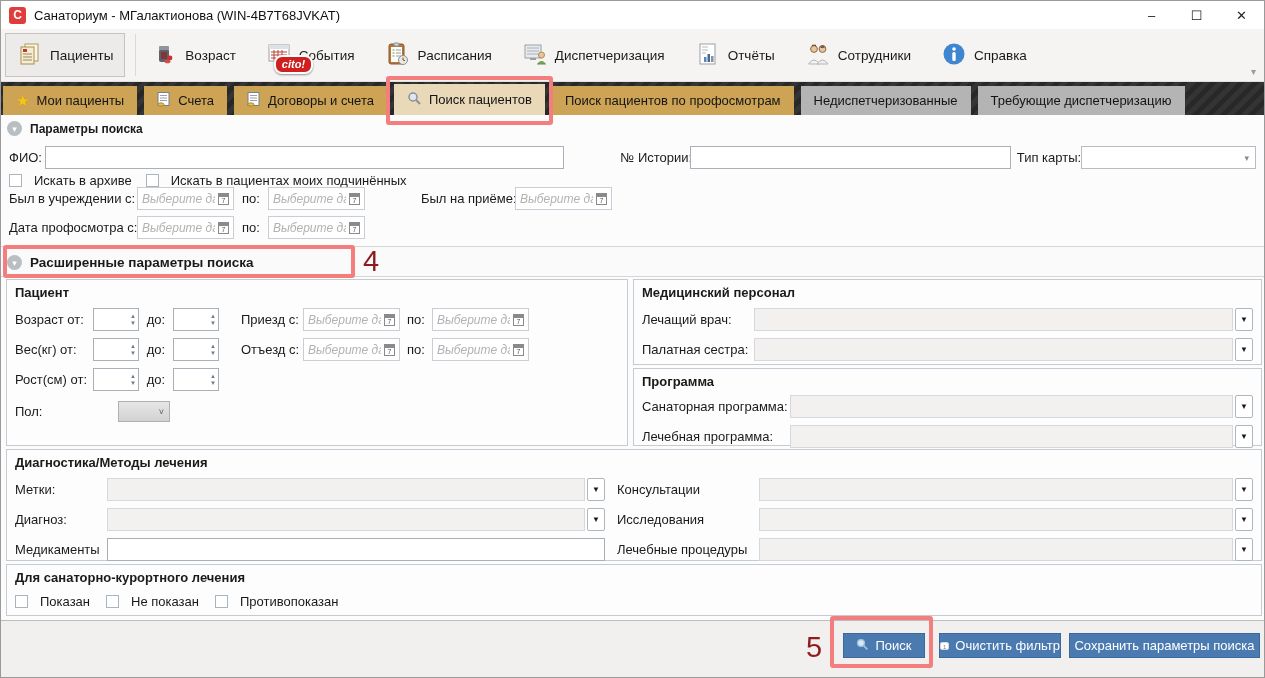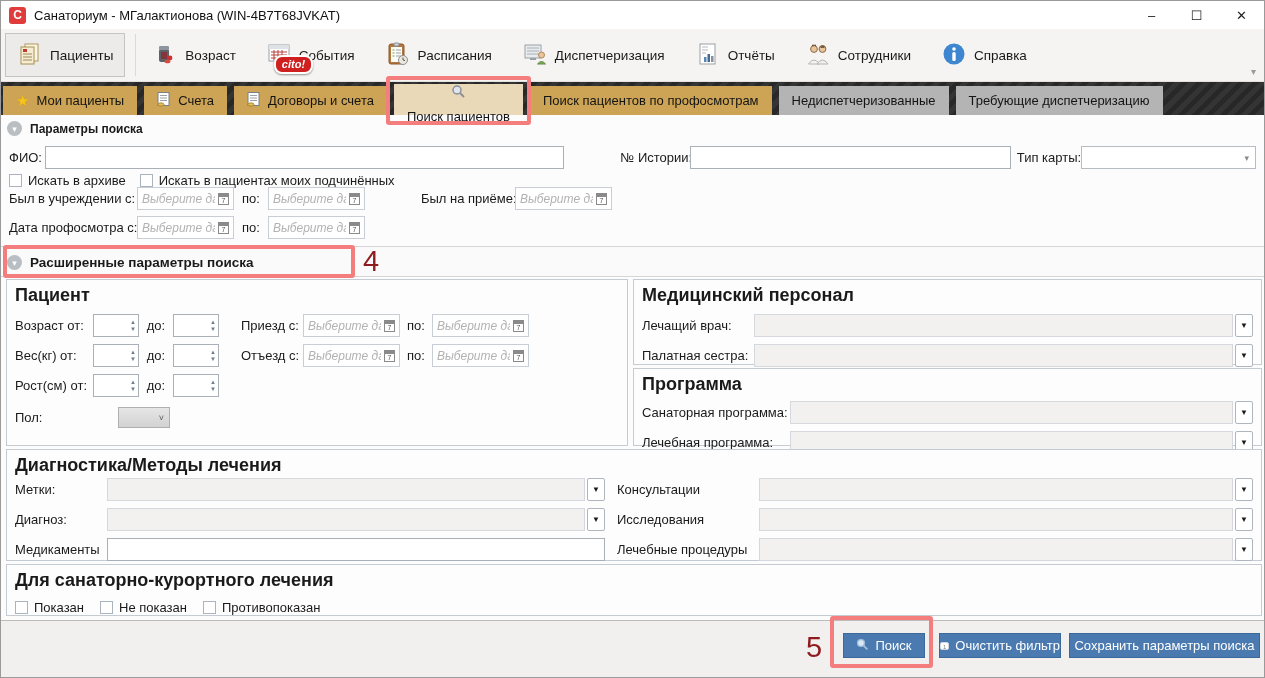--- a/index.html
+++ b/index.html
@@ -29,21 +29,21 @@
     font-style:italic; font-weight:bold; font-size:11px; padding:1px 6px 2px; border-radius:8px;
     border:2px solid #fff; box-shadow:0 1px 2px rgba(0,0,0,.4); z-index:5; }
   .overflow-arrow { position:absolute; right:8px; bottom:4px; color:#9a9a9a; font-size:10px; }
 
   
   .tabstrip { height:33px; background:repeating-linear-gradient(135deg,#343434 0 5px,#282828 5px 10px);
     display:flex; align-items:flex-end; padding-left:2px; position:relative; }
   .tab { height:29px; display:flex; align-items:center; gap:7px; padding:0 13px; margin-right:7px;
     font-size:13px; color:#141414; white-space:nowrap; position:relative; }
   .tab.gold { background:#cda455; }
-  .tab.active { background:#ead9b8; height:31px; z-index:2;flex-direction:column; }
+  .tab.active { background:#ead9b8; height:31px; z-index:2; }
   .tab.gray { background:#b4b4b4; }
   .tab-hl { position:absolute; left:-8px; right:-8px; top:-8px; bottom:-10px;
     border:4px solid #f47d7d; border-radius:3px; z-index:30; pointer-events:none; }
 
   
   .content { position:absolute; top:114px; left:0; right:0; bottom:57px; background:#fcfcfc; }
 
   .collapse-icon { width:15px; height:15px; border-radius:50%; background:#b9bec3; color:#fff;
     display:inline-flex; align-items:center; justify-content:center; font-size:9px; flex:0 0 auto; }
 
@@ -55,34 +55,34 @@
 
   input.txt { height:23px; border:1px solid #a9b0b8; background:#fff; font-family:inherit; font-size:13px; padding:0 4px; }
 
   .datefield { width:97px; height:23px; border:1px solid #c9ced6; background:#fff; display:inline-flex;
     align-items:center; padding:0 4px; gap:3px; }
   .datefield .ph { flex:1; font-style:italic; color:#b2b2b2; font-size:12px; overflow:hidden; white-space:nowrap; }
   .cal-icon { width:11px; height:12px; border:1px solid #8a8a8a; position:relative; flex:0 0 auto; font-size:7px; color:#555; text-align:center; line-height:13px; }
   .cal-icon::before { content:""; position:absolute; top:0; left:0; right:0; height:3px; background:#8a8a8a; }
 
   .checkbox { width:13px; height:13px; border:1px solid #aab4be; background:#fff; display:inline-block; flex:0 0 auto; }
-  .cb-item { display:inline-flex; align-items:center; gap:6px; }
+  .cb-item { display:inline-flex; align-items:center; gap:12px; }
 
   .combo-dd { height:23px; border:1px solid #b6bcc4; background:#fff; display:inline-flex; align-items:center; justify-content:flex-end; padding:0 6px; }
   .combo-dd .arr { color:#8a8a8a; font-size:9px; }
 
   .adv-header { position:absolute; top:131px; left:0; right:0; height:31px; background:#fbfafa;
     border-top:1px solid #d6d6d6; border-bottom:1px solid #d6d6d6; }
   .adv-inner { position:absolute; top:0; left:0; height:31px; display:flex; align-items:center; gap:8px; padding-left:6px; }
   .adv-inner .ttl { font-weight:bold; font-size:13.5px; }
   .adv-hl { position:absolute; left:2px; top:-2px; width:352px; height:33px; border:4px solid #f47d7d; border-radius:3px; z-index:30; pointer-events:none; }
   .annotation { position:absolute; color:#8e1b1e; font-size:29px; z-index:31; }
 
   .groupbox { position:absolute; border:1px solid #c5cbd2; background:#fdfdfd; }
-  .grp-title { font-weight:bold; font-size:18px; padding:5px 0 1px 8px; }
+  .grp-title { font-weight:bold; font-size:13px; padding:5px 0 1px 8px; }
 
   .grow { display:flex; align-items:center; margin:7px 0 0 8px; }
 
   .spinner { width:46px; height:23px; border:1px solid #a9b0b8; background:#fff; position:relative; }
   .spinner .arrs { position:absolute; right:2px; top:1px; bottom:1px; display:flex; flex-direction:column;
     justify-content:space-between; font-size:6px; color:#6b7b8d; line-height:1; padding:3px 0; }
 
   .gender-dd { width:52px; height:21px; background:linear-gradient(#e6e6e6,#d2d2d2); border:1px solid #b0b0b0;
     display:inline-flex; align-items:center; justify-content:flex-end; padding:0 5px; font-size:9px; color:#555; }
 

